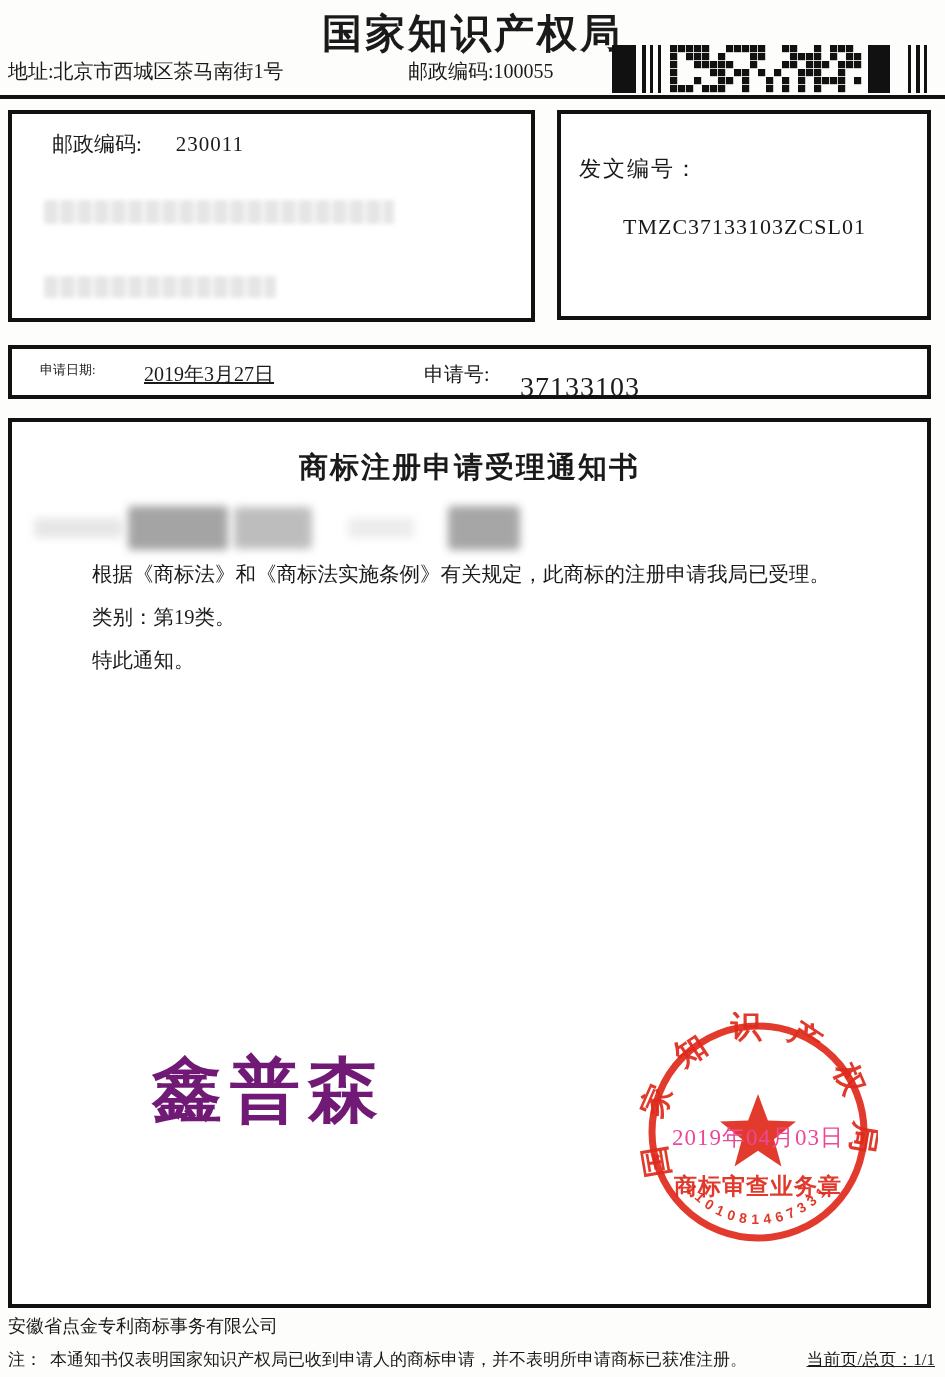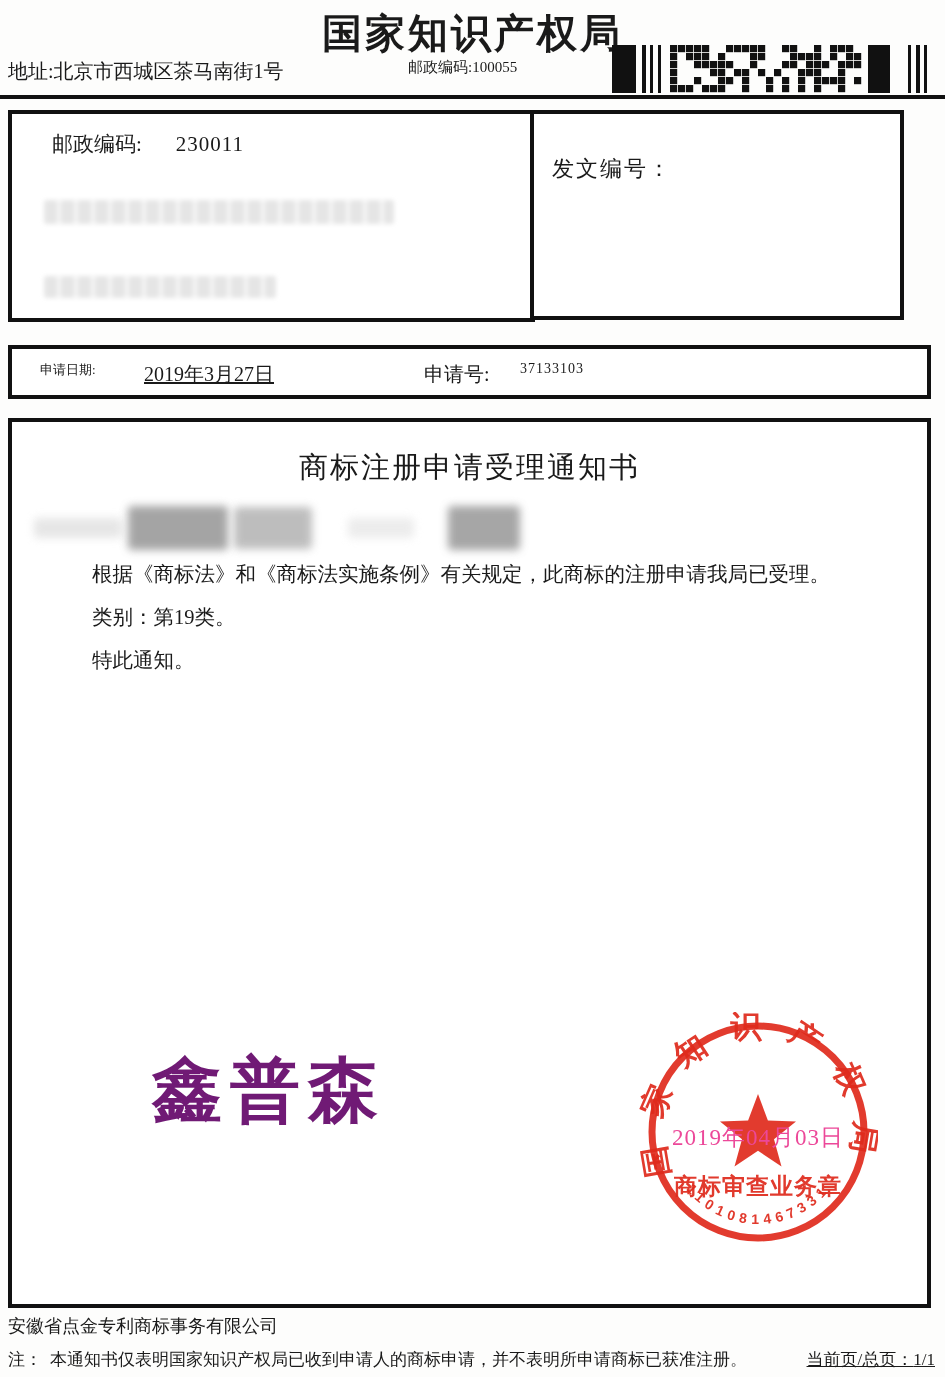--- a/index.html
+++ b/index.html
@@ -13,56 +13,56 @@
   }
   .abs{position:absolute;}
 
   
   .doc-title{
     top:6px;left:0;width:945px;
     text-align:center;
     font-size:40px;font-weight:600;letter-spacing:3px;
   }
   .addr-row{top:58px;left:8px;font-size:20px;}
-  .postal-hq{top:58px;left:408px;font-size:15px;}
+  .postal-hq{top:58px;left:408px;font-size:20px;}
   .barcode-wrap{top:45px;left:612px;width:328px;height:48px;}
 
   .hrule{left:0;top:95px;width:945px;height:4px;background:#111;}
 
   
   .box{border:4px solid #111;background:#fff;box-sizing:border-box;}
   .recipient-box{left:8px;top:110px;width:527px;height:212px;}
-  .docnum-box{left:530px;top:110px;width:374px;height:210px;}
+  .docnum-box{left:557px;top:110px;width:374px;height:210px;}
 
   .rb-postal{position:absolute;left:40px;top:16px;font-size:21px;}
   .rb-postal .val{margin-left:34px;letter-spacing:1px;}
 
   .redact{filter:blur(2px);border-radius:3px;}
   .redact-light{
     background:repeating-linear-gradient(90deg,#cdcdcd 0 13px,#ececec 13px 17px);
     opacity:.5;
   }
   .rb-line1{position:absolute;left:32px;top:86px;width:350px;height:24px;}
   .rb-line2{position:absolute;left:32px;top:162px;width:232px;height:22px;}
 
   .db-label{position:absolute;left:18px;top:40px;font-size:22px;letter-spacing:2px;}
   .db-value{position:absolute;left:62px;top:100px;font-size:22px;letter-spacing:1px;}
 
   .app-box{left:8px;top:345px;width:923px;height:54px;}
   .app-box .inner{position:absolute;left:0;top:0;width:100%;height:100%;}
   .app-date-label{position:absolute;left:28px;top:12px;font-size:13px;}
   .app-date-value{position:absolute;left:132px;top:12px;font-size:20px;text-decoration:underline;}
   .app-no-label{position:absolute;left:412px;top:12px;font-size:20px;}
-  .app-no-value{position:absolute;left:508px;top:12px;font-size:14px;letter-spacing:1px;}
+  .app-no-value{position:absolute;left:508px;top:22px;font-size:28px;letter-spacing:1px;}
 
   
   .main-box{left:8px;top:418px;width:923px;height:890px;}
   .notice-title{
     position:absolute;left:0;top:26px;width:100%;
-    text-align:center;font-size:29px;letter-spacing:2px;font-weight:400;
+    text-align:center;font-size:29px;letter-spacing:2px;font-weight:700;
   }
   .addressee{position:absolute;left:22px;top:82px;height:48px;display:flex;align-items:center;gap:6px;}
   .smudge{filter:blur(4px);border-radius:4px;}
   .sm1{width:88px;height:20px;background:#dcdcdc;opacity:.7;}
   .sm2{width:100px;height:44px;background:#8e8e8e;opacity:.8;}
   .sm3{width:78px;height:42px;background:#a8a8a8;opacity:.75;}
   .sm4{width:66px;height:20px;background:#e0e0e0;opacity:.6;margin-left:30px;}
   .sm5{width:72px;height:44px;background:#909090;opacity:.8;margin-left:28px;}
 
   .para1{position:absolute;left:80px;top:138px;font-size:20.5px;}
@@ -193,20 +193,21 @@
 <div class="abs box recipient-box">
   <div class="rb-postal">
     <span>邮政编码:</span><span class="val">230011</span>
   </div>
   <div class="redact redact-light rb-line1"></div>
   <div class="redact redact-light rb-line2"></div>
 </div>
 
 <div class="abs box docnum-box">
   <div class="db-label">发文编号：</div>
+  <div class="db-value">TMZC37133103ZCSL01</div>
 </div>
 
 <div class="abs box app-box">
   <div class="inner">
     <span class="app-date-label">申请日期:</span>
     <span class="app-date-value">2019年3月27日</span>
     <span class="app-no-label">申请号:</span>
     <span class="app-no-value">37133103</span>
   </div>
 </div>

